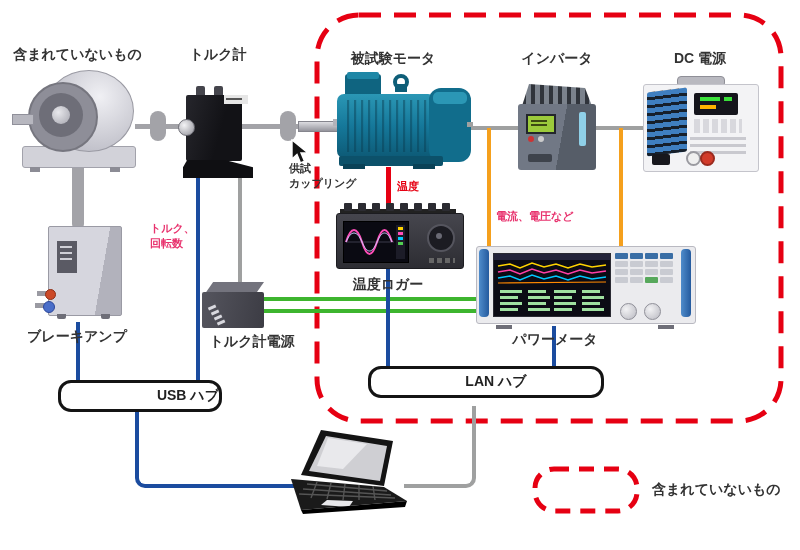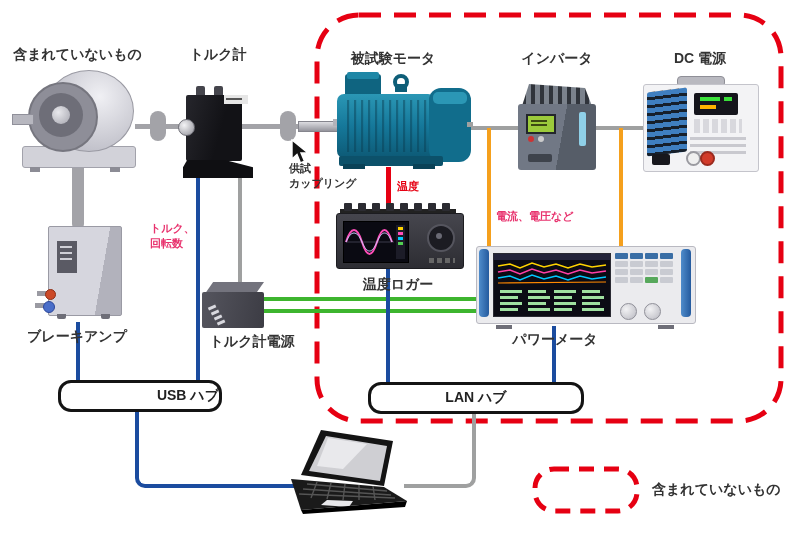--- a/index.html
+++ b/index.html
@@ -303,21 +303,21 @@
     <div class="pm-knob" style="left:144px;"></div>
     <div class="pm-knob" style="left:168px;"></div>
     <div class="pm-foot" style="left:20px;"></div>
     <div class="pm-foot" style="right:20px;"></div>
   </div>
 
   <div class="hub" style="left:58px;top:380px;width:158px;height:26px;justify-content:flex-end;">
     <span>USB ハブ</span>
   </div>
 
-  <div class="hub" style="left:368px;top:382px;width:210px;height:26px;">
+  <div class="hub" style="left:368px;top:366px;width:210px;height:26px;padding-left:20px;">
     <span>LAN ハブ</span>
   </div>
 
   <div class="dev" style="left:283px;top:428px;width:132px;height:86px;">
     <svg width="132" height="86" viewBox="0 0 132 86">
       <polygon points="38,2 110,13 101,58 18,47" fill="#141414"></polygon>
       <polygon points="43,8 104,18 97,53 26,43" fill="#cfcfd3"></polygon>
       <polygon points="45,10 84,16 60,41 34,38" fill="#e9e9ec"></polygon>
       <polygon points="8,51 101,59 124,73 18,82" fill="#1a1a1a"></polygon>
       <g stroke="#555" stroke-width="1.4">
@@ -361,21 +361,21 @@
   <div class="lbl small left" style="left:397px;top:179px;color:#e60012;">
     <span>温度</span>
   </div>
   <div class="lbl small left" style="left:150px;top:221px;color:#e8336e;">
     <span class="ln">トルク、</span>
     <span class="ln">回転数</span>
   </div>
   <div class="lbl small left" style="left:496px;top:209px;color:#e8336e;">
     <span>電流、電圧など</span>
   </div>
-  <div class="lbl" style="left:334px;top:276px;width:128px;">
+  <div class="lbl" style="left:324px;top:276px;width:128px;">
     <span>温度ロガー</span>
   </div>
   <div class="lbl" style="left:15px;top:328px;width:124px;">
     <span>ブレーキアンプ</span>
   </div>
   <div class="lbl" style="left:192px;top:333px;width:120px;">
     <span>トルク計電源</span>
   </div>
   <div class="lbl" style="left:495px;top:331px;width:120px;">
     <span>パワーメータ</span>

